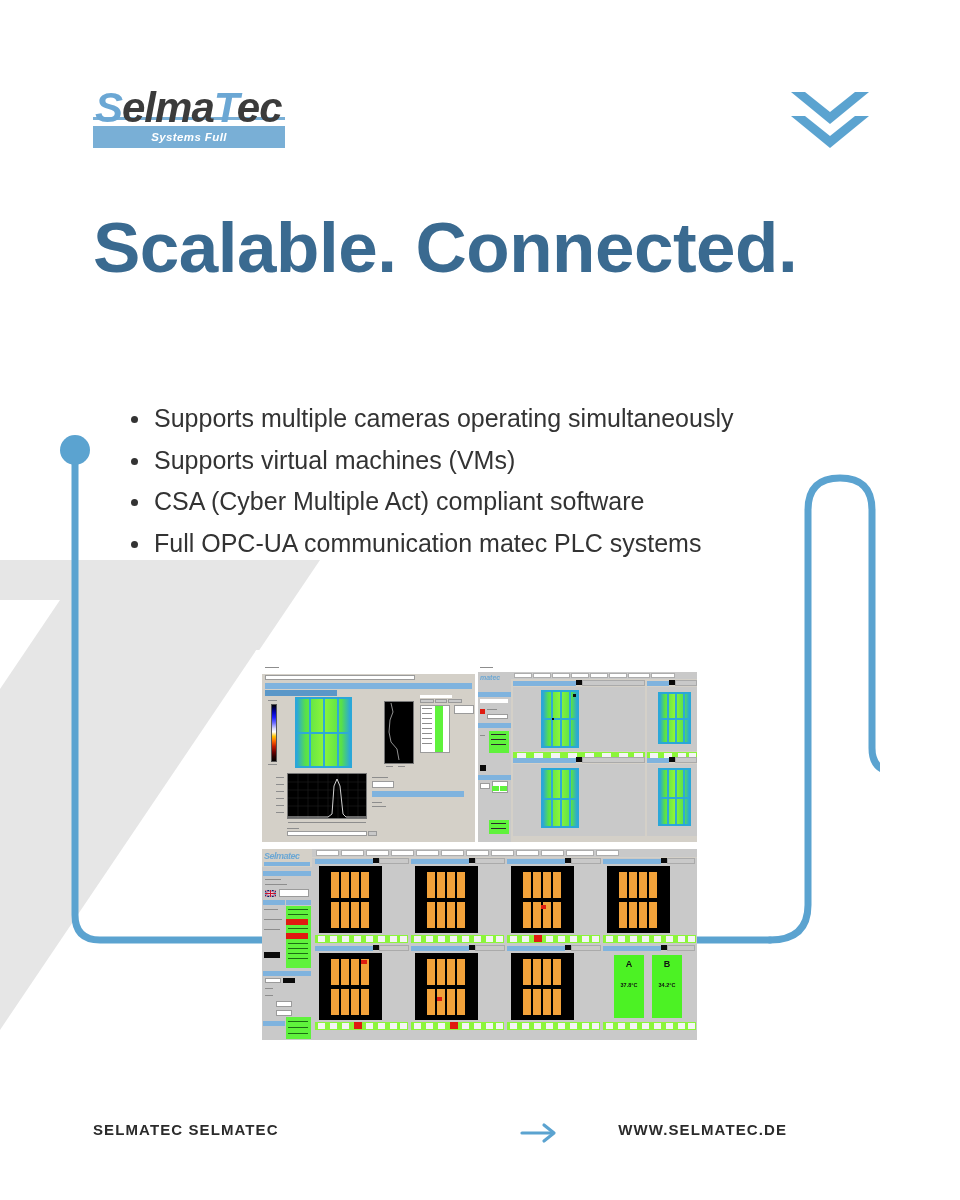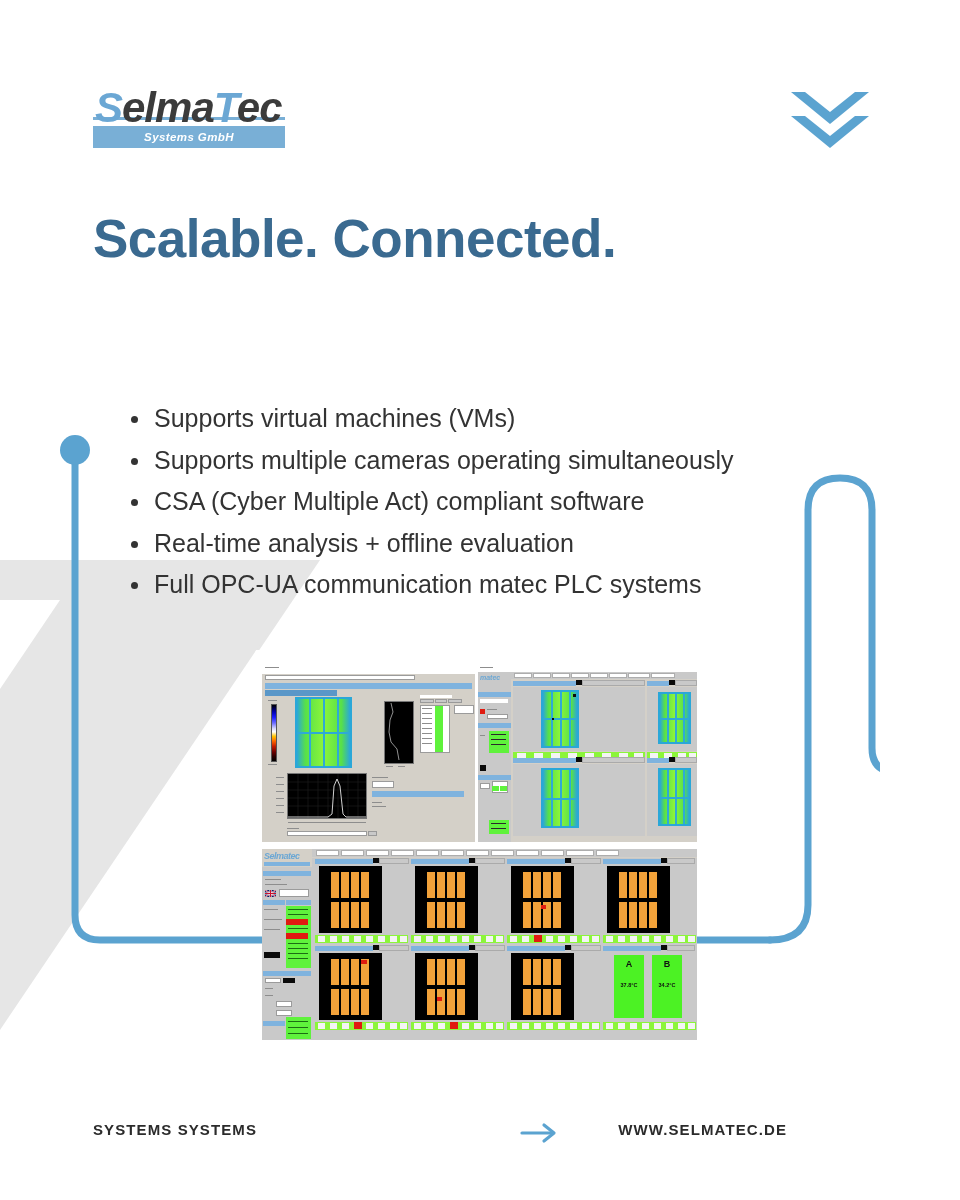--- a/index.html
+++ b/index.html
@@ -58,21 +58,21 @@
     color:#ffffff; letter-spacing:0.4px; line-height:20px;
   }
 
   
   .chev { position:absolute; }
   .chev svg { display:block; }
 
   
   .headline {
     position:absolute; left:93px; top:210px; width:740px;
-    font-size:53px; font-weight:700; line-height:1.08;
+    font-size:71px; font-weight:700; line-height:1.08;
     color:#3a6a90; letter-spacing:-0.5px;
   }
 
   
   .bullets {
     position:absolute; left:126px; top:398px; width:760px;
     list-style:none;
   }
   .bullets li {
     position:relative;
@@ -163,39 +163,38 @@
     <div class="wm wm-d"></div>
     <div class="wm wm-a"></div>
     <div class="wm wm-b"></div>
     <div class="wm wm-c"></div>
   </div>
 
   <div class="logo-wrap">
     <div class="logo-underline"></div>
     <div class="logo-bar"></div>
     <div class="logo-word"><span class="s1">S</span><span>elma</span><span class="t1">T</span><span>ec</span></div>
-    <div class="logo-sub">Systems GmbH</div>
+    <div class="logo-sub">Systems Full</div>
   </div>
 
   <div class="chev" style="left:791px; top:92px;">
     <svg width="78" height="58" viewBox="0 0 78 58">
       <polygon points="0,0 14,0 39,20 64,0 78,0 39,32" fill="#5ba3d0"></polygon>
       <polygon points="0,24 14,24 39,44 64,24 78,24 39,56" fill="#5ba3d0"></polygon>
     </svg>
   </div>
 
   <div class="headline">
     <div>Scalable. Connected.</div>
   </div>
 
   <ul class="bullets">
+    <li>Supports multiple cameras operating simultaneously</li>
     <li>Supports virtual machines (VMs)</li>
-    <li>Supports multiple cameras operating simultaneously</li>
     <li>CSA (Cyber Multiple Act) compliant software</li>
-    <li>Real-time analysis + offline evaluation</li>
     <li>Full OPC-UA communication matec PLC systems</li>
   </ul>
 
   <svg class="paths" viewBox="0 0 960 1200">
 
     <path d="M75,450 L75,915 Q75,940 100,940 L770,940" fill="none" stroke="#5ba3d0" stroke-width="7" stroke-linecap="round"></path>
     <circle cx="75" cy="450" r="15" fill="#5ba3d0"></circle>
 
     <path d="M770,940 Q808,940 808,905 L808,510 Q808,478 840,478 Q872,478 872,510 L872,748 Q872,772 896,772 L960,772" fill="none" stroke="#5ba3d0" stroke-width="7" stroke-linecap="round"></path>
   </svg>
@@ -622,21 +621,21 @@
       <div class="minibtn" style="left:356px;top:174px;width:7px;"></div>
       <div class="minibtn" style="left:368px;top:174px;width:7px;"></div>
       <div class="minibtn" style="left:380px;top:174px;width:7px;"></div>
       <div class="minibtn" style="left:392px;top:174px;width:7px;"></div>
       <div class="minibtn" style="left:404px;top:174px;width:7px;"></div>
       <div class="minibtn" style="left:416px;top:174px;width:7px;"></div>
       <div class="minibtn" style="left:426px;top:174px;width:7px;"></div>
     </div>
   </div>
 
-  <div class="footer-left">SYSTEMS SYSTEMS</div>
+  <div class="footer-left">SELMATEC SELMATEC</div>
   <div class="footer-arrow">
     <svg width="42" height="26" viewBox="0 0 42 26">
       <line x1="2" y1="13" x2="32" y2="13" stroke="#5ba3d0" stroke-width="3.2" stroke-linecap="round"></line>
       <polyline points="24,5 34,13 24,21" fill="none" stroke="#5ba3d0" stroke-width="3.2" stroke-linecap="round" stroke-linejoin="round"></polyline>
     </svg>
   </div>
   <div class="footer-right">WWW.SELMATEC.DE</div>
 
 </div>
 

